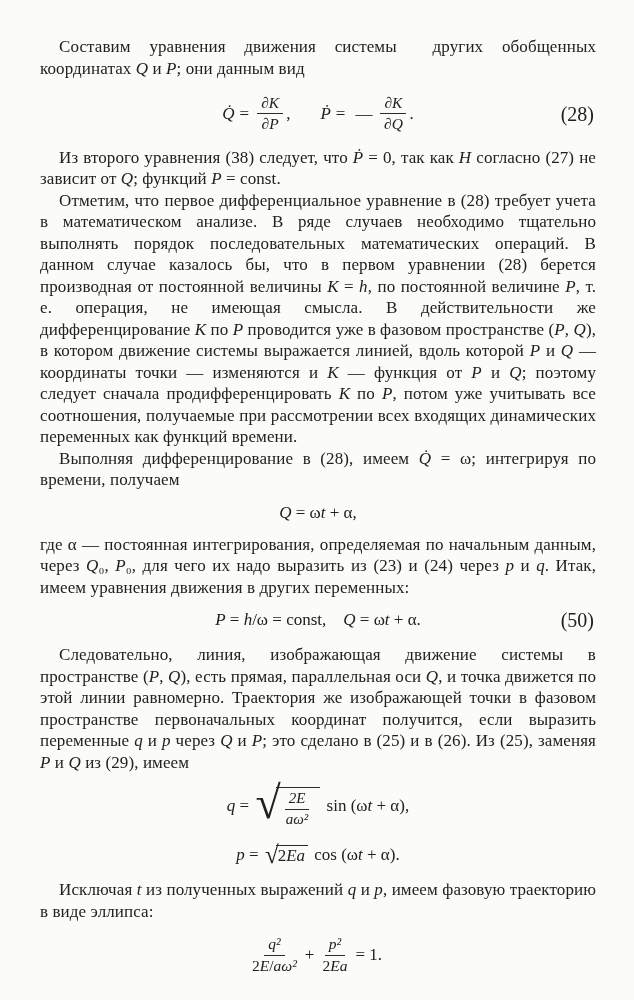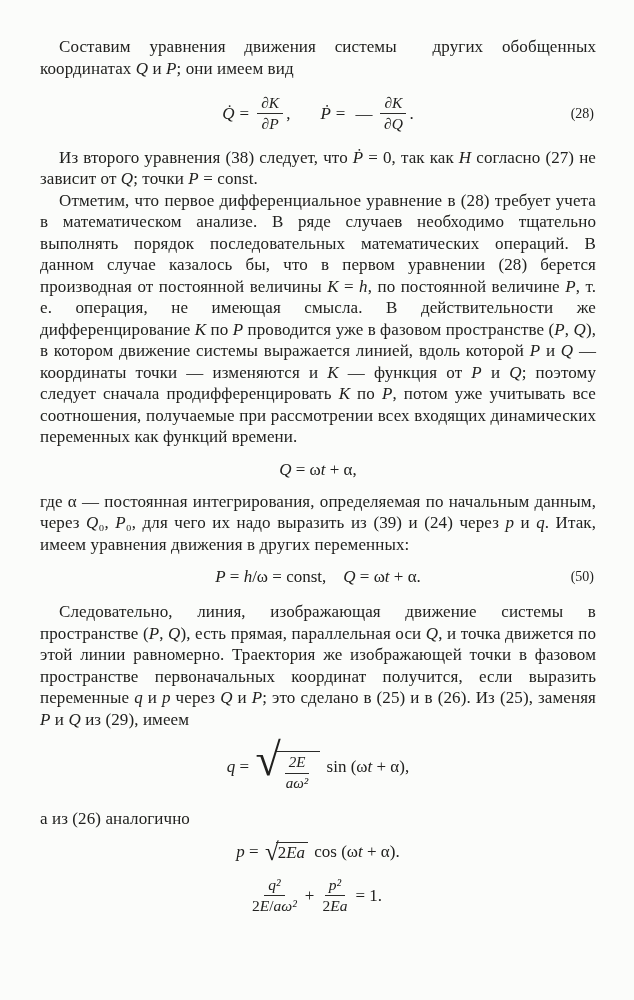--- a/index.html
+++ b/index.html
@@ -29,40 +29,40 @@
     position:relative;
     display:flex;
     justify-content:center;
     align-items:center;
     font-size:17px;
   }
   .eqrow{display:inline-flex;align-items:center;white-space:pre;}
   .eqlabel{
     position:absolute;right:2px;top:50%;
     transform:translateY(-50%);
-    font-size:14px;
+    font-size:20px;
   }
   .frac{
     display:inline-flex;flex-direction:column;align-items:center;
     font-size:15.5px;line-height:1.18;margin:0 3px;
   }
   .frac .num{border-bottom:1.2px solid #2a2a28;padding:0 4px 1px;}
   .frac .den{padding-top:1px;}
   .op{margin:0 5px;}
   .gap28{display:inline-block;width:30px;}
   
   .sqrt{display:inline-flex;align-items:flex-start;margin:0 2px;}
   .sqrt .sign{
     font-size:46px;line-height:40px;font-weight:300;
     margin-right:-5px;transform:translateY(-1px);
   }
   .sqrt .radicand{
     display:inline-flex;align-items:center;
     border-top:1.6px solid #2a2a28;
-    margin-top:10px;padding:2px 8px 0 6px;
+    margin-top:3px;padding:2px 8px 0 6px;
   }
   .sqrt .radicand .frac{font-size:15px;}
   .sqrt .radicand .frac .num{border-bottom:1.1px solid #2a2a28;}
   .sqrt-sm{display:inline-flex;align-items:flex-start;margin:0 2px;}
   .sqrt-sm .sign{font-size:25px;line-height:21px;margin-right:-3px;}
   .sqrt-sm .radicand{
     border-top:1.4px solid #2a2a28;
     margin-top:1px;padding:0 3px 0 2px;
   }
   
@@ -71,53 +71,54 @@
   .m-eq29{margin:12px 0 14px;}
   .m-eqq{margin:11px 0 16px;}
   .m-eqp{margin:11px 0 13px;}
   .m-eqel{margin:13px 0 9px;}
 </style>
 </head>
 <body>
 
 <div class="page">
 
-  <p class="body ind"><span>Составим уравнения движения системы  других обобщенных координатах </span><span class="mi">Q</span><span> и </span><span class="mi">P</span><span>; они имеем вид</span></p>
+  <p class="body ind"><span>Составим уравнения движения системы  других обобщенных координатах </span><span class="mi">Q</span><span> и </span><span class="mi">P</span><span>; они данным вид</span></p>
 
   <div class="eq m-eq28">
     <span class="eqrow"><span class="mi">Q̇</span><span class="op">=</span><span class="frac"><span class="num mi">∂K</span><span class="den mi">∂P</span></span><span>,</span><span class="gap28"></span><span class="mi">Ṗ</span><span class="op">=</span><span class="op">—</span><span class="frac"><span class="num mi">∂K</span><span class="den mi">∂Q</span></span><span>.</span></span>
     <span class="eqlabel">(28)</span>
   </div>
 
-  <p class="body ind"><span>Из второго уравнения (38) следует, что </span><span class="mi">Ṗ</span><span> = 0, так как </span><span class="mi">H</span><span> согласно (27) не зависит от </span><span class="mi">Q</span><span>; точки </span><span class="mi">P</span><span> = const.</span></p>
+  <p class="body ind"><span>Из второго уравнения (38) следует, что </span><span class="mi">Ṗ</span><span> = 0, так как </span><span class="mi">H</span><span> согласно (27) не зависит от </span><span class="mi">Q</span><span>; функций </span><span class="mi">P</span><span> = const.</span></p>
 
   <p class="body ind"><span>Отметим, что первое дифференциальное уравнение в (28) требует учета в математическом анализе. В ряде случаев необходимо тщательно выполнять порядок последовательных математических операций. В данном случае казалось бы, что в первом уравнении (28) берется производная от постоянной величины </span><span class="mi">K</span><span> = </span><span class="mi">h</span><span>, по постоянной величине </span><span class="mi">P</span><span>, т. е. операция, не имеющая смысла. В действительности же дифференцирование </span><span class="mi">K</span><span> по </span><span class="mi">P</span><span> проводится уже в фазовом пространстве (</span><span class="mi">P</span><span>, </span><span class="mi">Q</span><span>), в котором движение системы выражается линией, вдоль которой </span><span class="mi">P</span><span> и </span><span class="mi">Q</span><span> — координаты точки — изменяются и </span><span class="mi">K</span><span> — функция от </span><span class="mi">P</span><span> и </span><span class="mi">Q</span><span>; поэтому следует сначала продифференцировать </span><span class="mi">K</span><span> по </span><span class="mi">P</span><span>, потом уже учитывать все соотношения, получаемые при рассмотрении всех входящих динамических переменных как функций времени.</span></p>
 
+  <p class="body ind"><span>Выполняя дифференцирование в (28), имеем </span><span class="mi">Q̇</span><span> = ω; интегрируя по времени, получаем</span></p>
 
   <div class="eq m-eqQ">
     <span class="eqrow"><span class="mi">Q</span><span> = ω</span><span class="mi">t</span><span> + α,</span></span>
   </div>
 
-  <p class="body"><span>где α — постоянная интегрирования, определяемая по начальным данным, через </span><span class="mi">Q</span><span>₀, </span><span class="mi">P</span><span>₀, для чего их  надо выразить из (39) и (24) через </span><span class="mi">p</span><span> и </span><span class="mi">q</span><span>. Итак, имеем уравнения движения в других переменных:</span></p>
+  <p class="body"><span>где α — постоянная интегрирования, определяемая по начальным данным, через </span><span class="mi">Q</span><span>₀, </span><span class="mi">P</span><span>₀, для чего их  надо выразить из (23) и (24) через </span><span class="mi">p</span><span> и </span><span class="mi">q</span><span>. Итак, имеем уравнения движения в других переменных:</span></p>
 
   <div class="eq m-eq29">
     <span class="eqrow"><span class="mi">P</span><span> = </span><span class="mi">h</span><span>/ω = const,    </span><span class="mi">Q</span><span> = ω</span><span class="mi">t</span><span> + α.</span></span>
     <span class="eqlabel">(50)</span>
   </div>
 
   <p class="body ind"><span>Следовательно, линия, изображающая движение системы в пространстве (</span><span class="mi">P</span><span>, </span><span class="mi">Q</span><span>), есть прямая, параллельная оси </span><span class="mi">Q</span><span>, и точка движется по этой линии равномерно. Траектория же изображающей точки в фазовом пространстве первоначальных координат получится, если выразить переменные </span><span class="mi">q</span><span> и </span><span class="mi">p</span><span> через </span><span class="mi">Q</span><span> и </span><span class="mi">P</span><span>; это сделано в (25) и в (26). Из (25), заменяя </span><span class="mi">P</span><span> и </span><span class="mi">Q</span><span> из (29), имеем</span></p>
 
   <div class="eq m-eqq">
     <span class="eqrow"><span><span class="mi">q</span><span> = </span></span><span class="sqrt"><span class="sign">√</span><span class="radicand"><span class="frac"><span class="num mi">2E</span><span class="den mi">aω²</span></span></span></span><span><span> sin (ω</span><span class="mi">t</span><span> + α),</span></span></span>
   </div>
 
-  <p class="body"><span>а  из  (26)  аналогично</span></p>
 
   <div class="eq m-eqp">
     <span class="eqrow"><span><span class="mi">p</span><span> = </span></span><span class="sqrt-sm"><span class="sign">√</span><span class="radicand"><span>2</span><span class="mi">Ea</span></span></span><span><span> cos (ω</span><span class="mi">t</span><span> + α).</span></span></span>
   </div>
 
+  <p class="body ind"><span>Исключая </span><span class="mi">t</span><span> из полученных выражений </span><span class="mi">q</span><span> и </span><span class="mi">p</span><span>, имеем фазовую траекторию в виде эллипса:</span></p>
 
   <div class="eq m-eqel">
     <span class="eqrow"><span class="frac"><span class="num"><span class="mi">q²</span></span><span class="den"><span>2</span><span class="mi">E</span><span>/</span><span class="mi">aω²</span></span></span><span class="op">+</span><span class="frac"><span class="num"><span class="mi">p²</span></span><span class="den"><span>2</span><span class="mi">Ea</span></span></span><span class="op">= 1.</span></span>
   </div>
 
 </div>
 
 </body></html>

